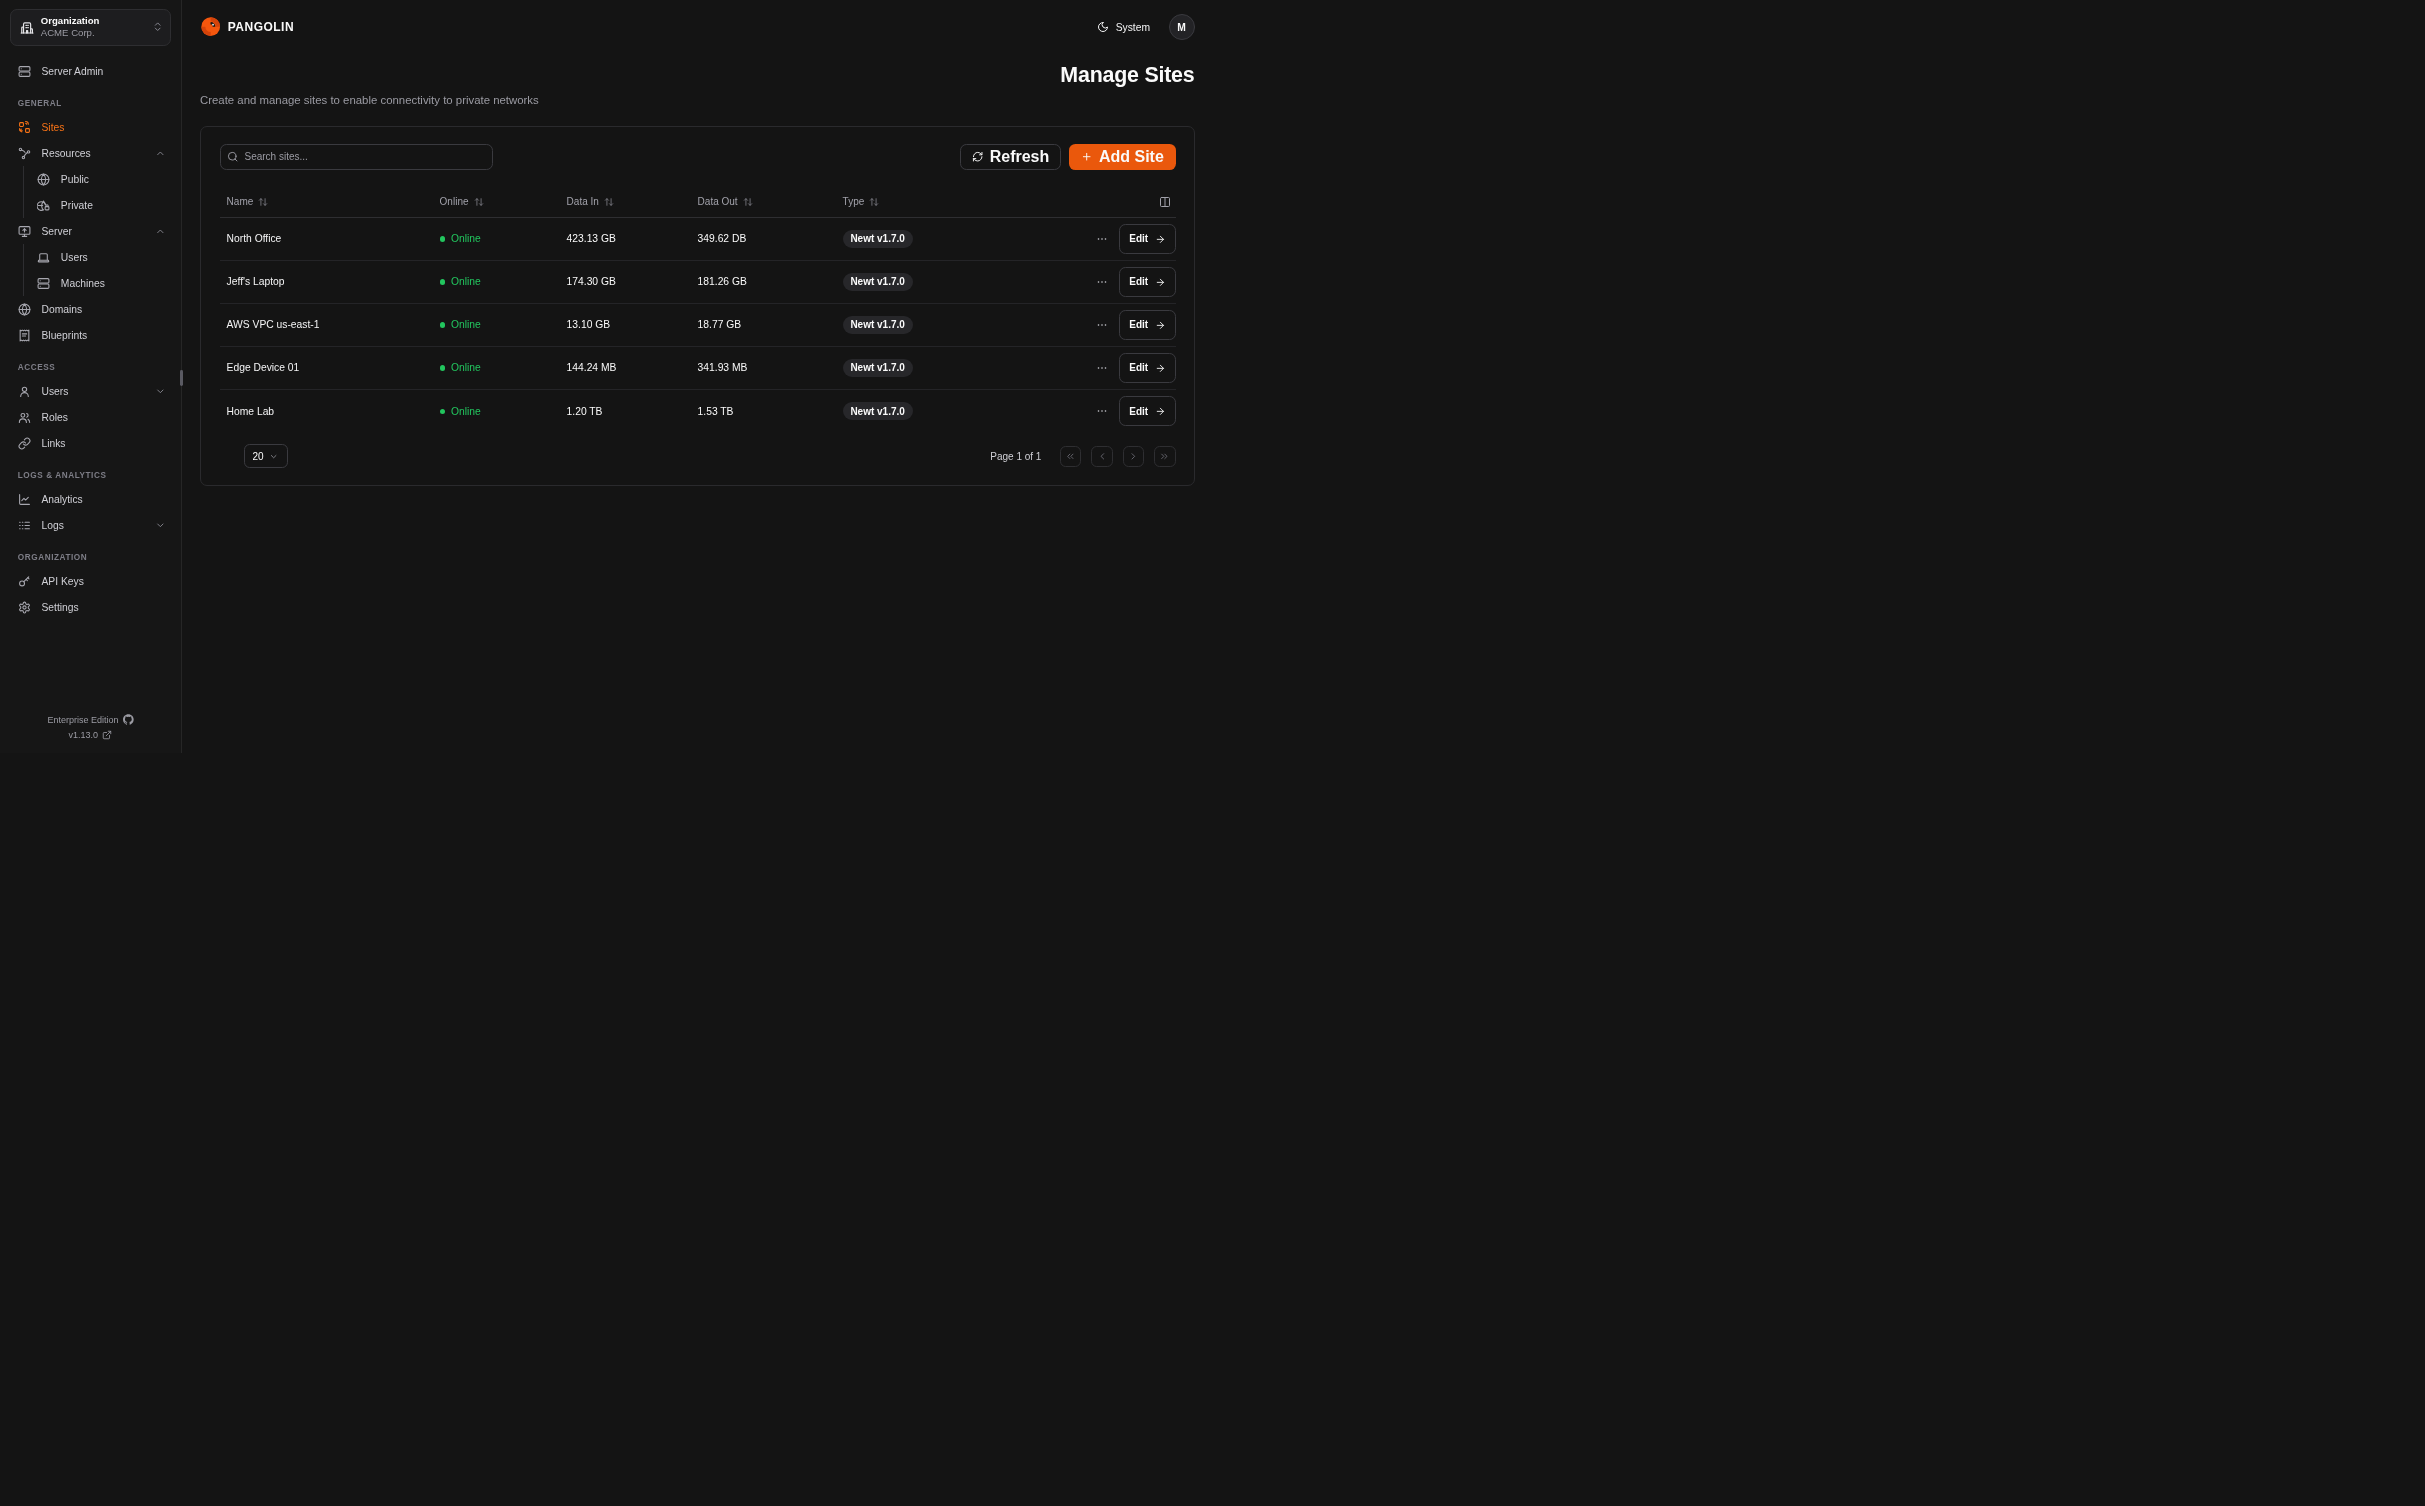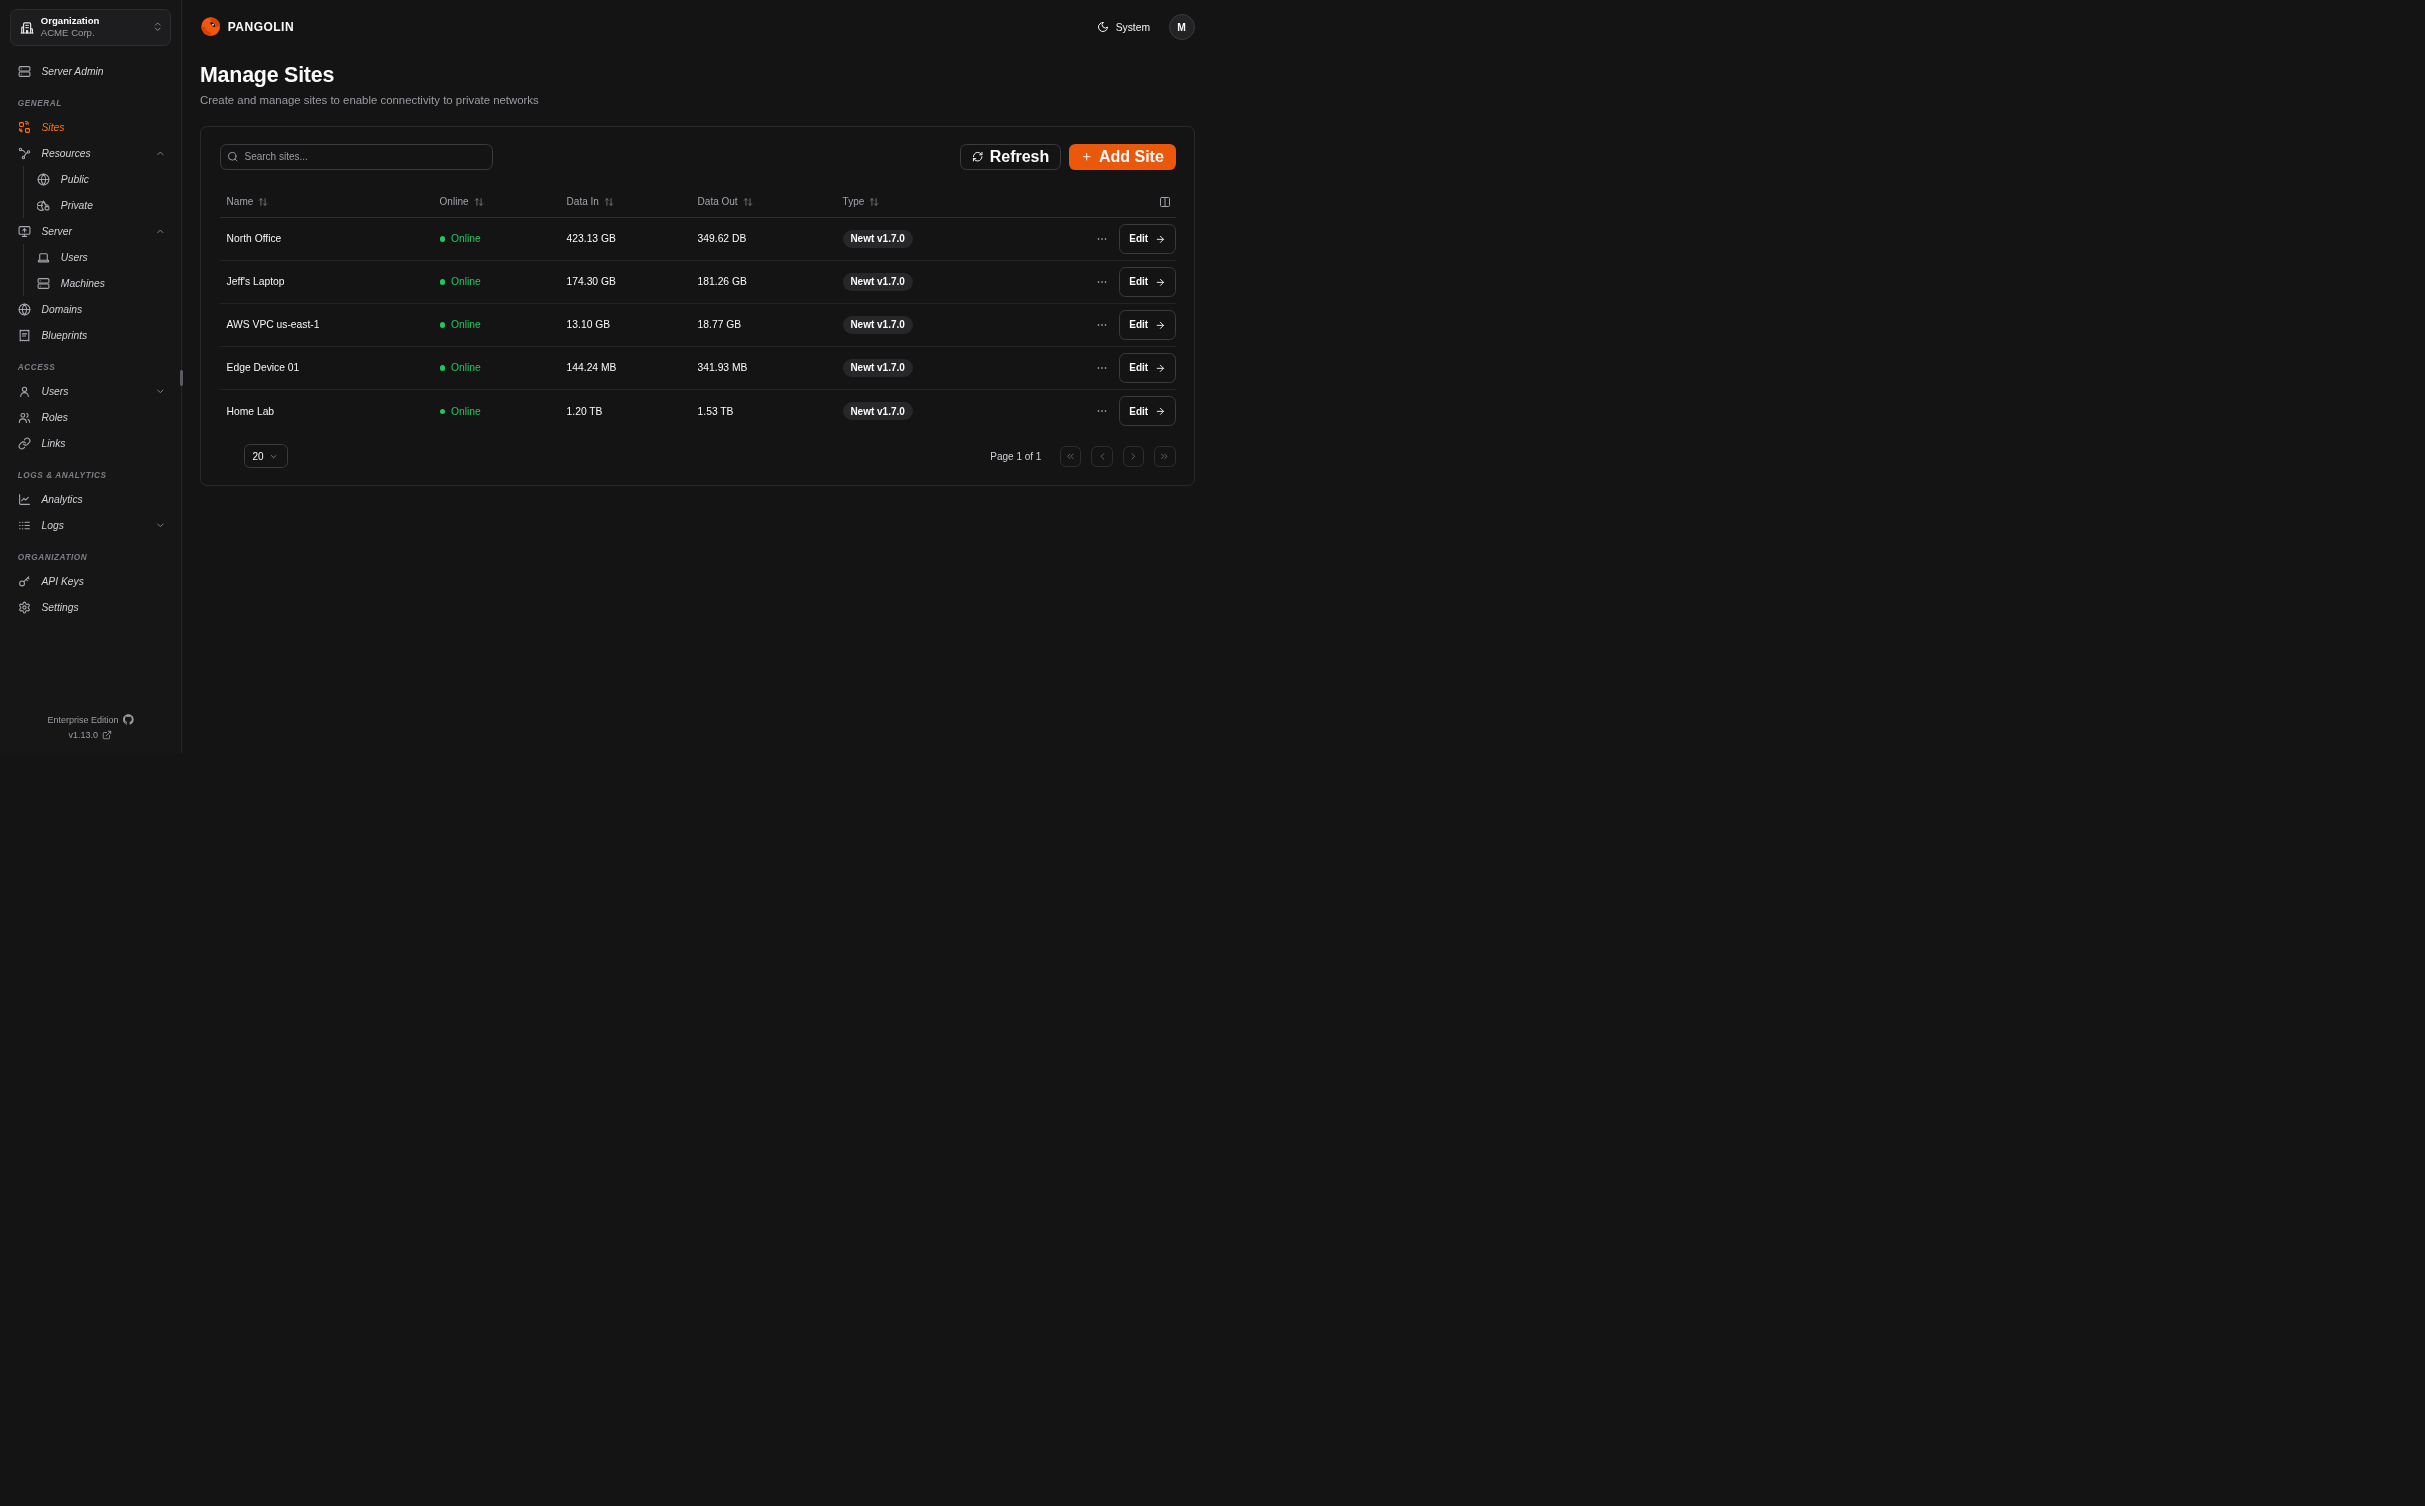--- a/index.html
+++ b/index.html
@@ -35,21 +35,21 @@
     display:flex; align-items:center;
     padding:0 7.1px 0 8.5px; gap:7.1px;
     cursor:pointer;
   }
   .org-switcher .org-text { flex:1; min-width:0; }
   .org-title { font-weight:700; font-size:9.6px; color:#fafafa; line-height:1.25; }
   .org-sub { font-size:9.6px; color:#9b9ba3; line-height:1.3; }
   .org-icon { color:#e4e4e7; }
   .updown-icon { color:#8a8a93; }
 
-  .nav-scroll { flex:1; padding:13px 8.5px 0 8.5px; overflow:hidden;font-style:italic; }
+  .nav-scroll { flex:1; padding:13px 8.5px 0 8.5px; overflow:hidden; }
   .nav-item {
     height:26px; border-radius:5.7px;
     display:flex; align-items:center; gap:10.7px;
     padding:0 7.1px 0 9.3px;
     color:#d0d0d6; cursor:pointer;
     font-size:10.3px;
   }
   .nav-item .nicon { color:#a7a7af; }
   .nav-item .nlabel { flex:1; }
   .nav-item .chev { color:#8a8a93; }
@@ -91,21 +91,21 @@
     color:#f4f4f5; font-size:10.3px; font-weight:500; cursor:pointer;
   }
   .avatar {
     width:26px; height:26px; border-radius:50%;
     background:#232326; border:0.7px solid #3a3a3f;
     display:flex; align-items:center; justify-content:center;
     font-weight:700; font-size:10.3px; color:#fafafa; cursor:pointer;
   }
 
   .page-head { padding:8.5px 18.5px 0 18px; }
-  .page-title { font-size:21.4px; font-weight:700; letter-spacing:-.01em; }
+  .page-title { font-size:21.4px; font-weight:700; letter-spacing:-.01em;text-align:right; }
   .page-sub { margin-top:6.4px; font-size:11.4px; color:#9b9ba3; }
 
   .card {
     margin:20px 18.5px 0 18px;
     width:995px;
     border:0.7px solid #2a2a2d;
     border-radius:7px;
     padding:17px 18.5px;
   }
   .card-toolbar { display:flex; align-items:center; }

